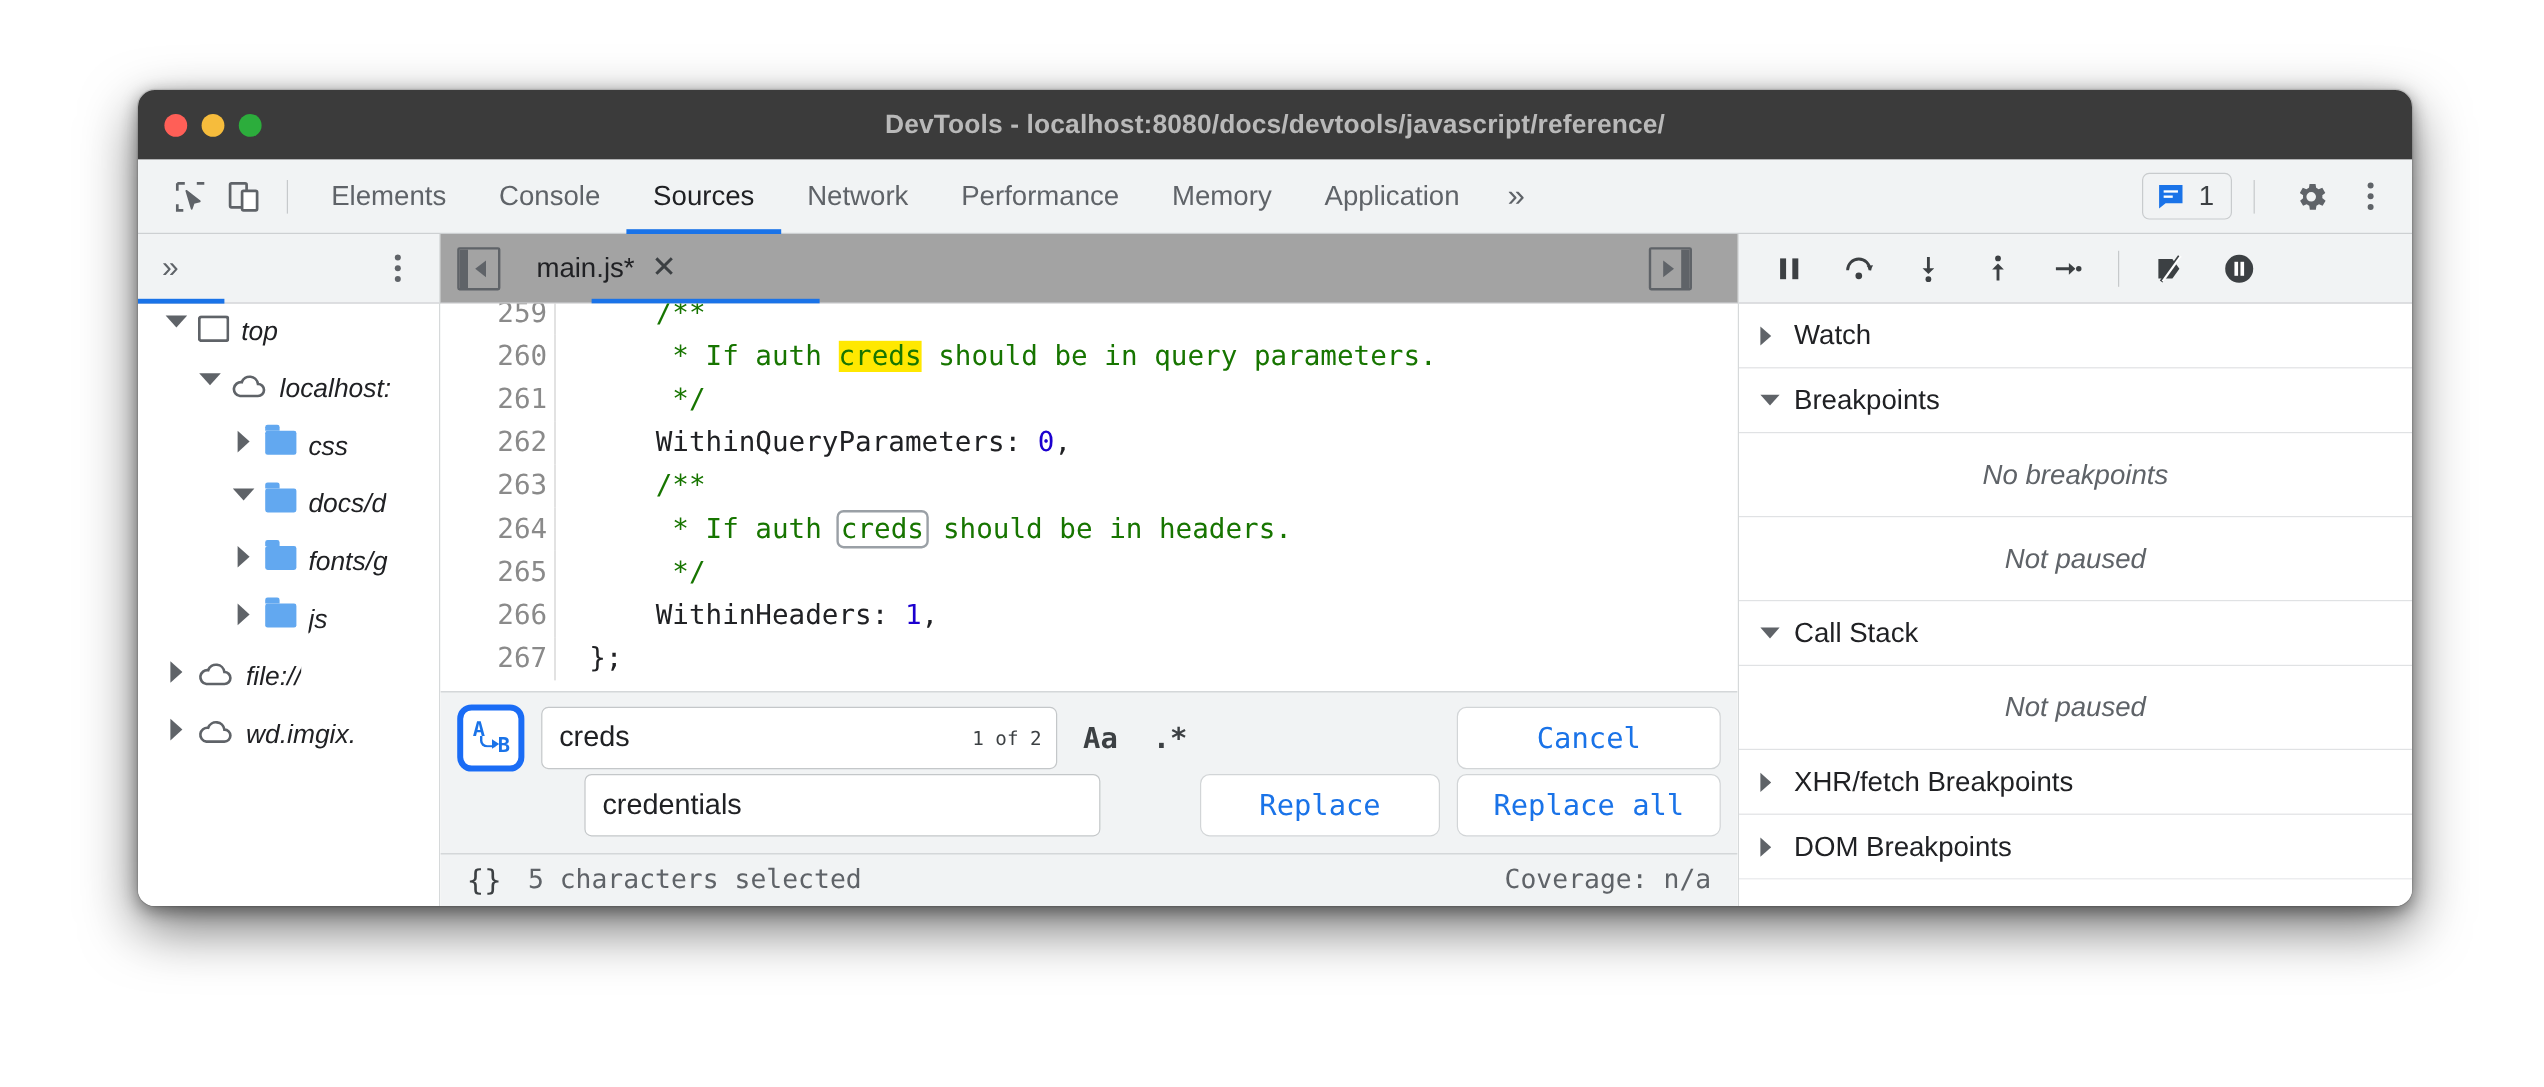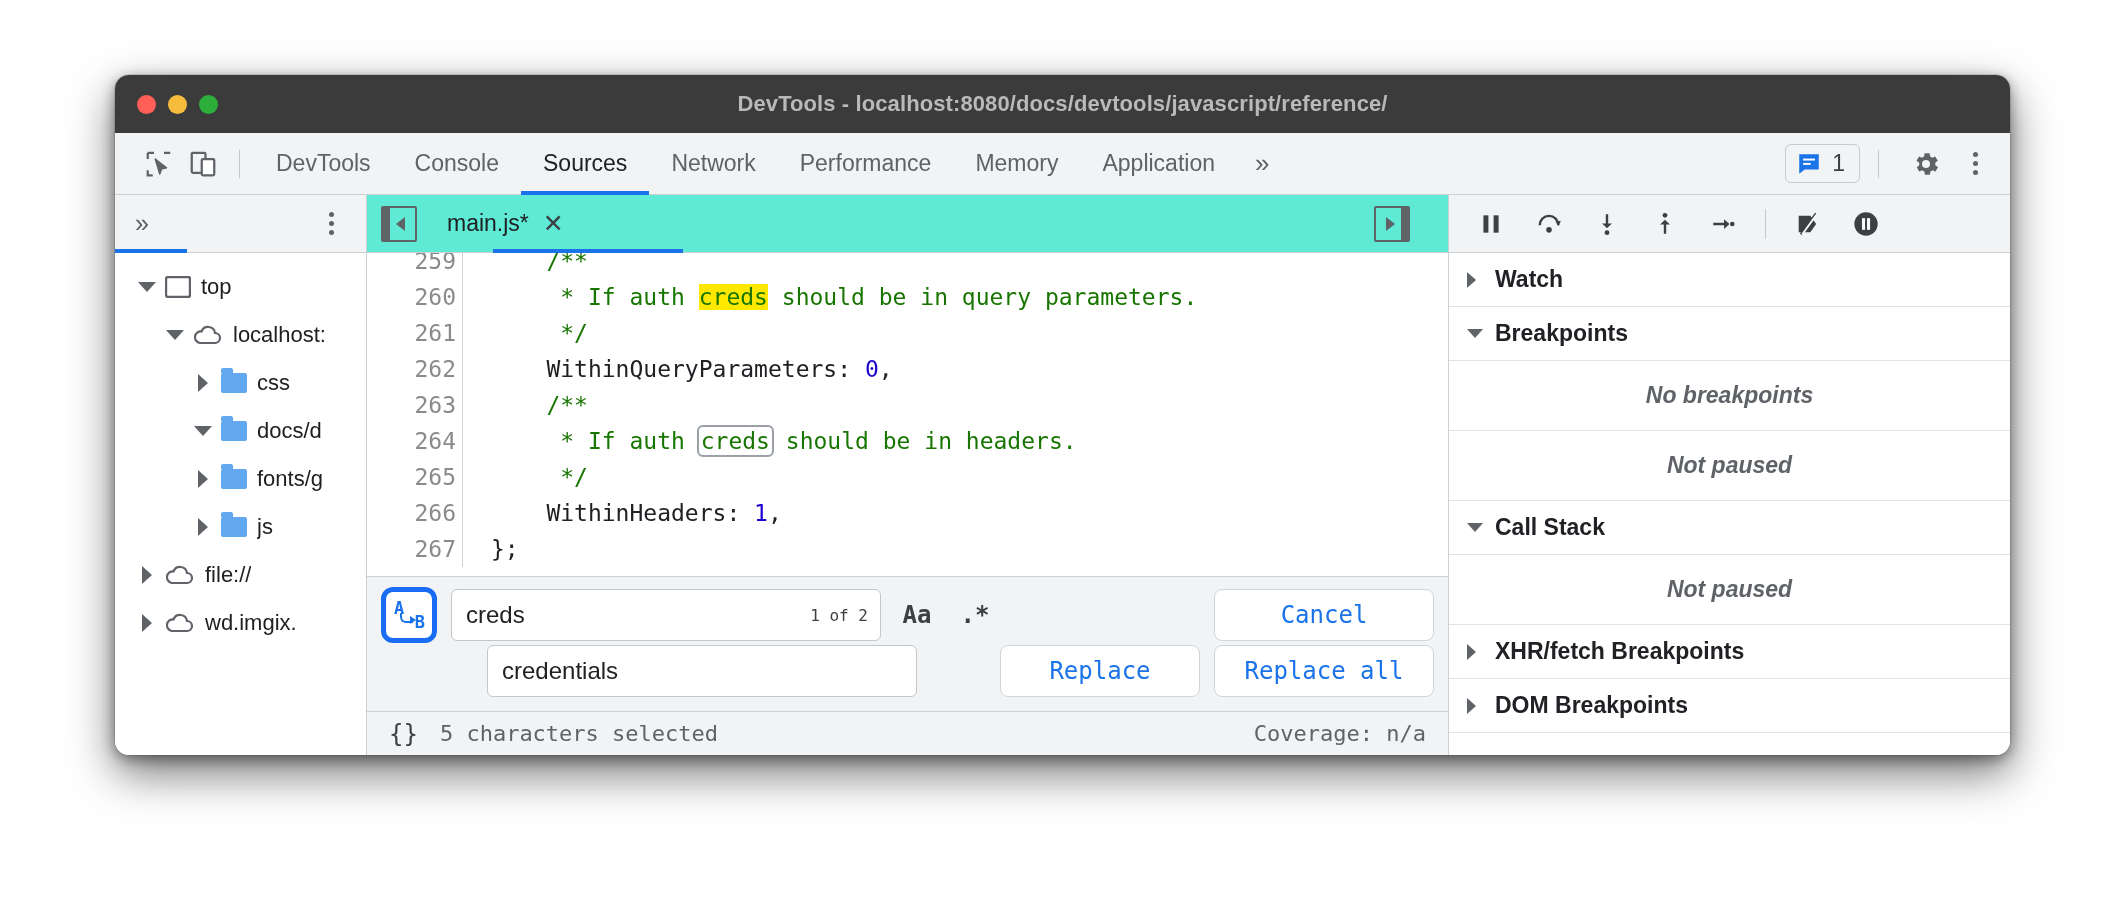--- a/index.html
+++ b/index.html
@@ -119,22 +119,22 @@
     position: relative;
     border-bottom: 1px solid #cdd0d2;
   }
   .nav-toolbar::after {
     content: ""; position: absolute; left: 0; bottom: -1px;
     width: 72px; height: 4px; background: #1a73e8;
   }
   .nav-more { font-size: 25px; color: #5f6368; letter-spacing: -3px; cursor: pointer; }
   .tree { flex: 1; overflow: hidden; padding-top: 10px; font-size: 22px; color: #202124; }
   .tr {
-    display: flex; align-items: center; height: 48px;
-    white-space: nowrap; cursor: pointer; padding-right: 4px;
+    display: flex; align-items: flex-start; height: 48px;
+    white-space: nowrap; cursor: pointer; padding-right: 4px; font-style: italic;
   }
   .tr.sel { background: #d8d8d8; }
   .tw { width: 20px; flex: 0 0 20px; display: flex; align-items: center; justify-content: center; }
   .tw.open::before {
     content: ""; border-left: 9px solid transparent; border-right: 9px solid transparent;
     border-top: 10px solid #5f6368;
   }
   .tw.closed::before {
     content: ""; border-top: 9px solid transparent; border-bottom: 9px solid transparent;
     border-left: 10px solid #5f6368;
@@ -147,21 +147,21 @@
   }
   .folder::before {
     content:""; position:absolute; left:0; top:-5px; width: 12px; height: 5px;
     background:#62a8f0; border-radius: 2px 2px 0 0;
   }
 
   
   .editor-col { flex: 1; display: flex; flex-direction: column; min-width: 0; }
   .tabstrip {
     height: 58px; flex: 0 0 58px;
-    background: #5eead4;
+    background: #a3a3a3;
     border-bottom: 1px solid #cdd0d2;
     display: flex; align-items: center;
     padding-left: 14px;
     position: relative;
   }
   .tabstrip::after {
     content:""; position:absolute; left: 126px; bottom: -1px;
     width: 190px; height: 4px; background: #1a73e8;
   }
   .panel-toggle {
@@ -271,21 +271,21 @@
     font-size: 22px; color: #5f6368;
   }
   .braces { font-family: "DejaVu Sans Mono", monospace; font-size: 24px; color: #3c4043; margin-right: 22px; }
   .coverage { margin-left: auto; }
 
   
   .dbg {
     width: 562px; flex: 0 0 562px;
     border-left: 1px solid #cdd0d2;
     background: #ffffff;
-    display: flex; flex-direction: column; min-height: 0; font-weight: bold;
+    display: flex; flex-direction: column; min-height: 0;
   }
   .dbg-toolbar {
     height: 58px; flex: 0 0 58px; background: #f1f3f4;
     border-bottom: 1px solid #cdd0d2;
     display: flex; align-items: center; gap: 6px; padding: 0 16px;
   }
   .dbg-btn { width: 52px; height: 46px; display: flex; align-items: center; justify-content: center; cursor: pointer; }
   .dbg-sep { width: 1px; height: 30px; background: #c6c9cb; margin: 0 10px; }
   .sec-head {
     height: 54px; display: flex; align-items: center; gap: 12px;
@@ -327,21 +327,21 @@
       <div class="tb-icon-btn">
         <svg width="30" height="30" viewBox="0 0 24 24" fill="none" stroke="#5f6368" stroke-width="1.8">
           <rect x="3" y="3" width="11" height="16" rx="1"></rect>
           <rect x="11" y="8" width="10" height="13" rx="1" fill="#ffffff"></rect>
         </svg>
       </div>
       <div class="tb-sep"></div>
 
       <div class="tabs">
         <div class="tab">
-            <span>DevTools</span>
+            <span>Elements</span>
           </div>
         <div class="tab">
             <span>Console</span>
           </div>
         <div class="tab active">
             <span>Sources</span>
           </div>
         <div class="tab">
             <span>Network</span>
           </div>

